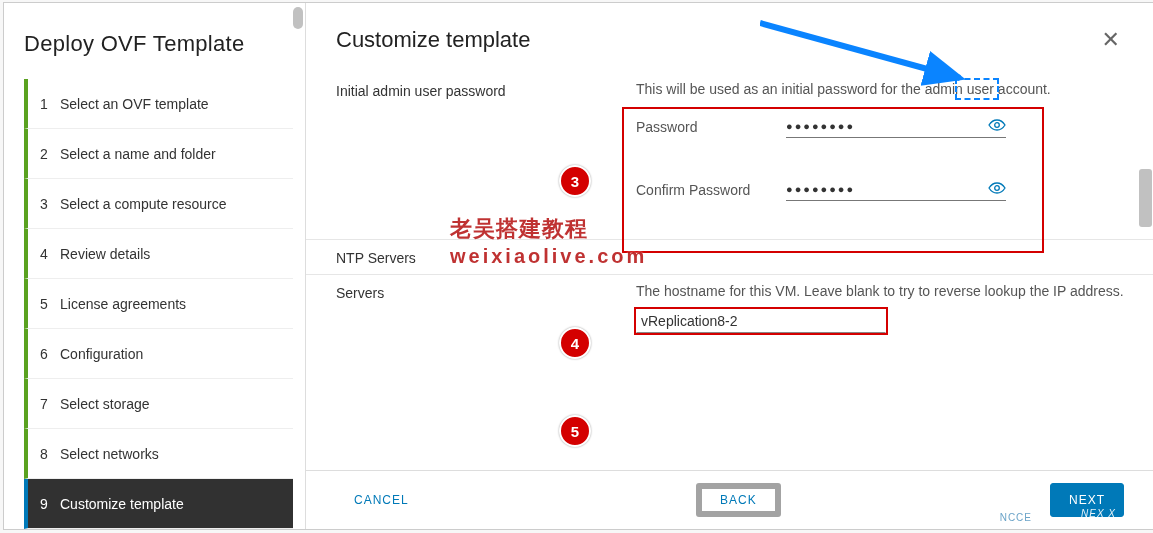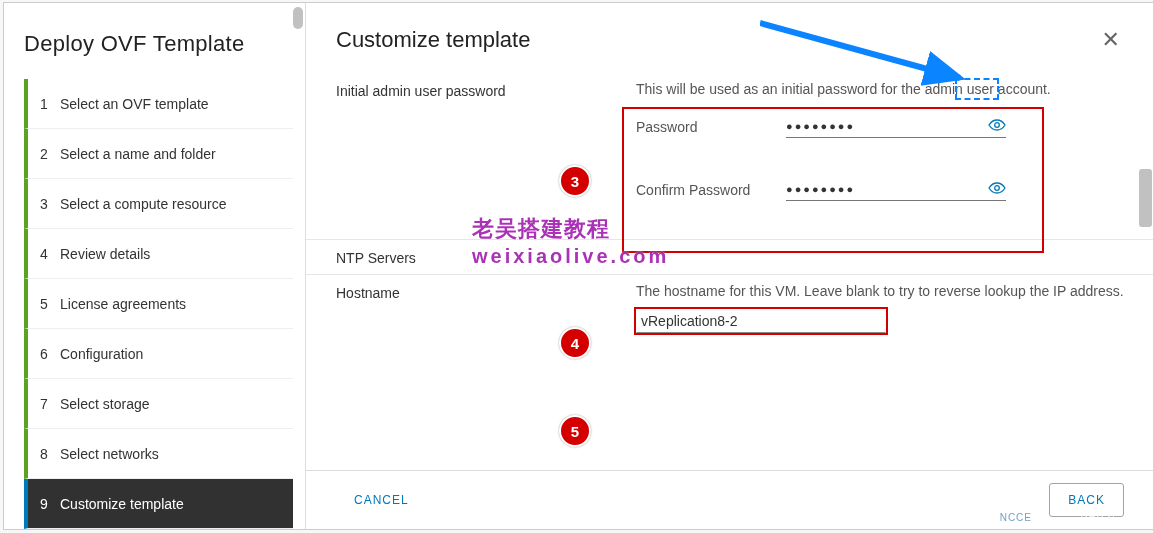--- a/index.html
+++ b/index.html
@@ -190,21 +190,21 @@
     display: inline-flex;
     align-items: center;
   }
   .btn.cancel {
     background: transparent;
     border: none;
     color: #0079b8;
   }
   .btn.back {
     background: #fff;
-    border: 1px solid #a3a3a3;
+    border: 6px solid #a3a3a3;
     color: #0079b8;
   }
   .btn.next {
     background: #0079b8;
     border: 1px solid #0079b8;
     color: #fff;
   }
   
   .badge {
     position: absolute;
@@ -234,22 +234,22 @@
     right: 2px;
     top: 100px;
     width: 13px;
     height: 58px;
     background: #c1c1c1;
     border-radius: 3px;
   }
   
   .wm1, .wm2 {
     position: absolute;
-    left: 472px;
-    color: #a21caf;
+    left: 450px;
+    color: #b91c1c;
     font-weight: 700;
     opacity: .9;
     pointer-events: none;
     z-index: 20;
     text-shadow: 0 0 2px #fff;
   }
   .wm1 { top: 214px; font-size: 22px; letter-spacing: 1px; }
   .wm2 { top: 245px; font-size: 20px; letter-spacing: 3px; }
   
   .arrow {
@@ -360,32 +360,33 @@
 
           <div class="red-box-pw" style="left:-14px; top:26px; width:418px; height:142px;"></div>
         </div>
       </div>
 
       <div class="form-row">
         <div class="form-label">NTP Servers</div>
       </div>
 
       <div class="form-row">
-        <div class="form-label">Hostname</div>
+        <div class="form-label">Servers</div>
         <div class="form-content">
           <div class="desc">The hostname for this VM. Leave blank to try to reverse lookup the IP address.</div>
           <input class="text-input red-box" type="text" style="width: 240px;" value="vReplication8-2">
         </div>
       </div>
 
     </div>
 
     <div class="footer">
       <button class="btn cancel">CANCEL</button>
       <button class="btn back">BACK</button>
+      <button class="btn next">NEXT</button>
       <span class="footer-ghost" style="right:122px; bottom:6px; color:#6aa3c8;padding-left:12px;">NCCE</span>
       <span class="footer-ghost" style="right:38px; bottom:10px;font-style:italic;">NEX X</span>
       <span class="footer-ghost" style="right:34px; bottom:-2px;">vXT IEX</span>
     </div>
 
     <div class="right-sb">
       <div class="thumb"></div>
     </div>
   </div>
 </div>

